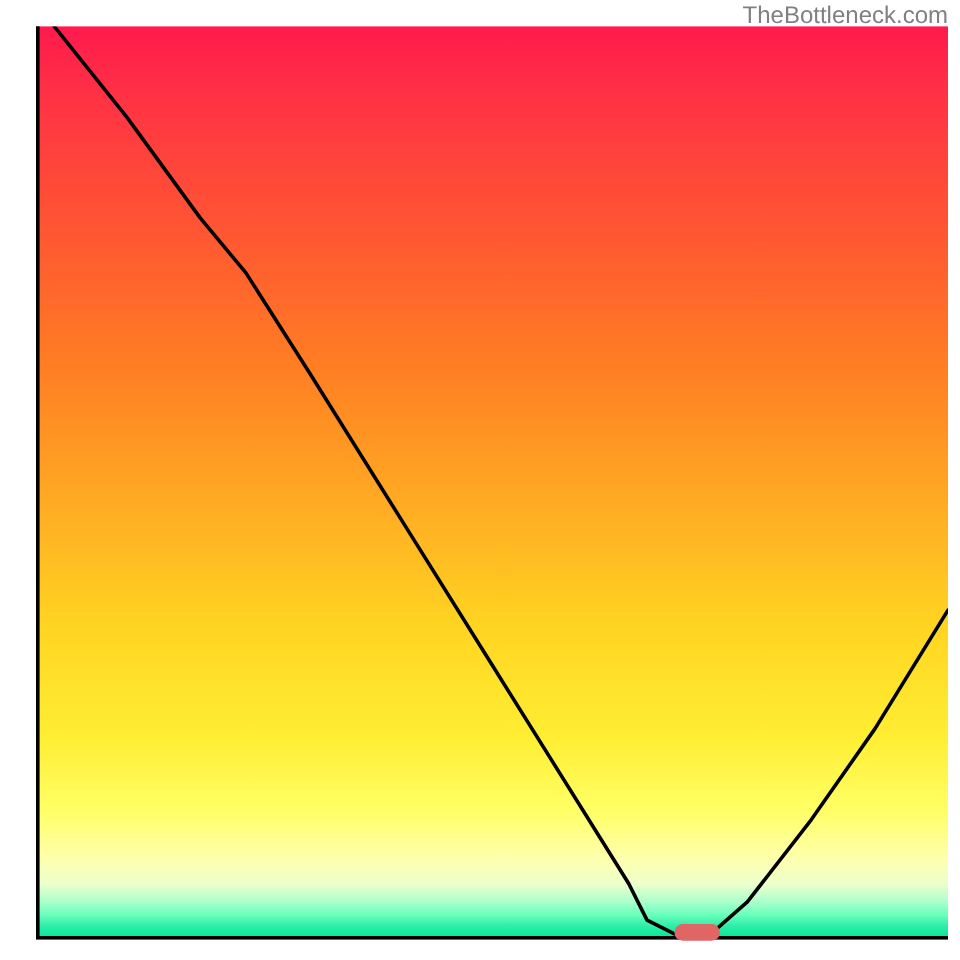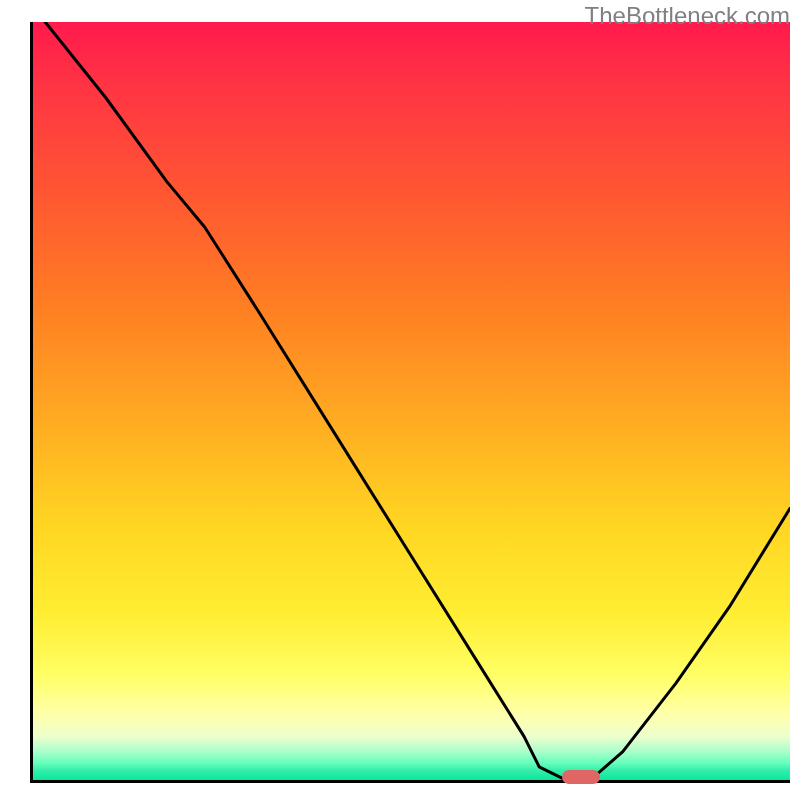--- a/index.html
+++ b/index.html
@@ -10,21 +10,21 @@
     background: #ffffff;
     font-family: Arial, Helvetica, sans-serif;
     position: relative;
     overflow: hidden;
   }
   .watermark {
     position: absolute;
     top: 2px;
     right: 10px;
     color: #808080;
-    font-size: 24px;
+    font-size: 20px;
     z-index: 10;
     text-align: center;
   }
   .plot-area {
     position: absolute;
     left: 30px;
     top: 22px;
     width: 760px;
     height: 760px;
     background: linear-gradient(to bottom,

